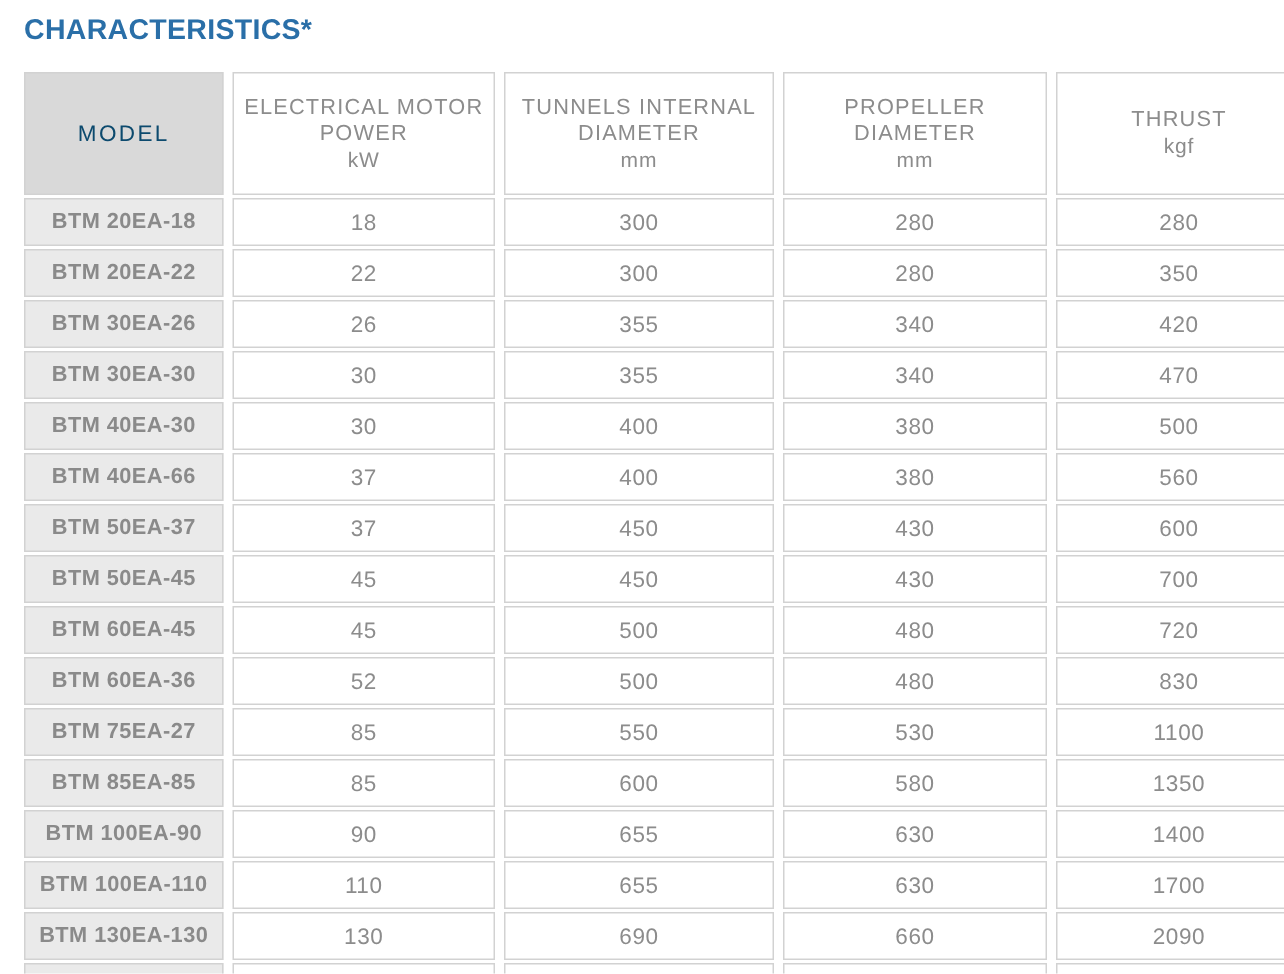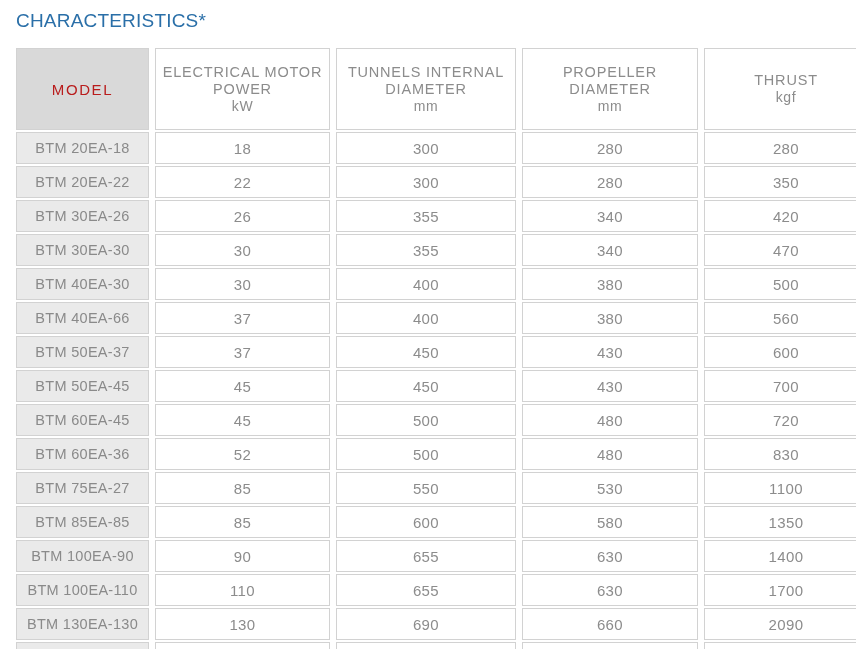--- a/index.html
+++ b/index.html
@@ -16,21 +16,21 @@
   }
   .page {
     position: relative;
     width: 856px;
     height: 649px;
     box-sizing: border-box;
     padding: 0 8px;
   }
   .page-title {
     font-size: 19px;
-    font-weight: normal;
+    font-weight: bold;
     color: #2a6fa8;
     letter-spacing: 0.2px;
     margin: 6px 0 0 8px;
     padding-top: 4px;
   }
   table.spec {
     border-collapse: separate;
     border-spacing: 6px 2px;
     margin: 14px 0 0 2px;
     width: 846px;
@@ -45,35 +45,36 @@
   }
   table.spec thead th {
     height: 72px;
     font-size: 14.5px;
     line-height: 17px;
     letter-spacing: 0.8px;
     padding: 4px 2px;
   }
   table.spec thead th.model-head {
     background: #d9d9d9;
-    color: #b91c1c;
+    color: #0c4a6e;
     letter-spacing: 1.6px;
     font-size: 15px;
   }
   table.spec tbody td {
     height: 28px;
     font-size: 15px;
     letter-spacing: 0.4px;
     padding: 1px 2px;
   }
   table.spec tbody td.model-cell {
     background: #eaeaea;
     color: #8a8a8a;
     font-size: 14.5px;
     letter-spacing: 0.3px;
+    font-weight: bold;
   }
   .unit {
     display: block;
     font-size: 14px;
     letter-spacing: 0.6px;
   }
   col.c-model { width: 133px; }
   col.c-power { width: 175px; }
   col.c-tunnel { width: 180px; }
   col.c-prop { width: 176px; }

